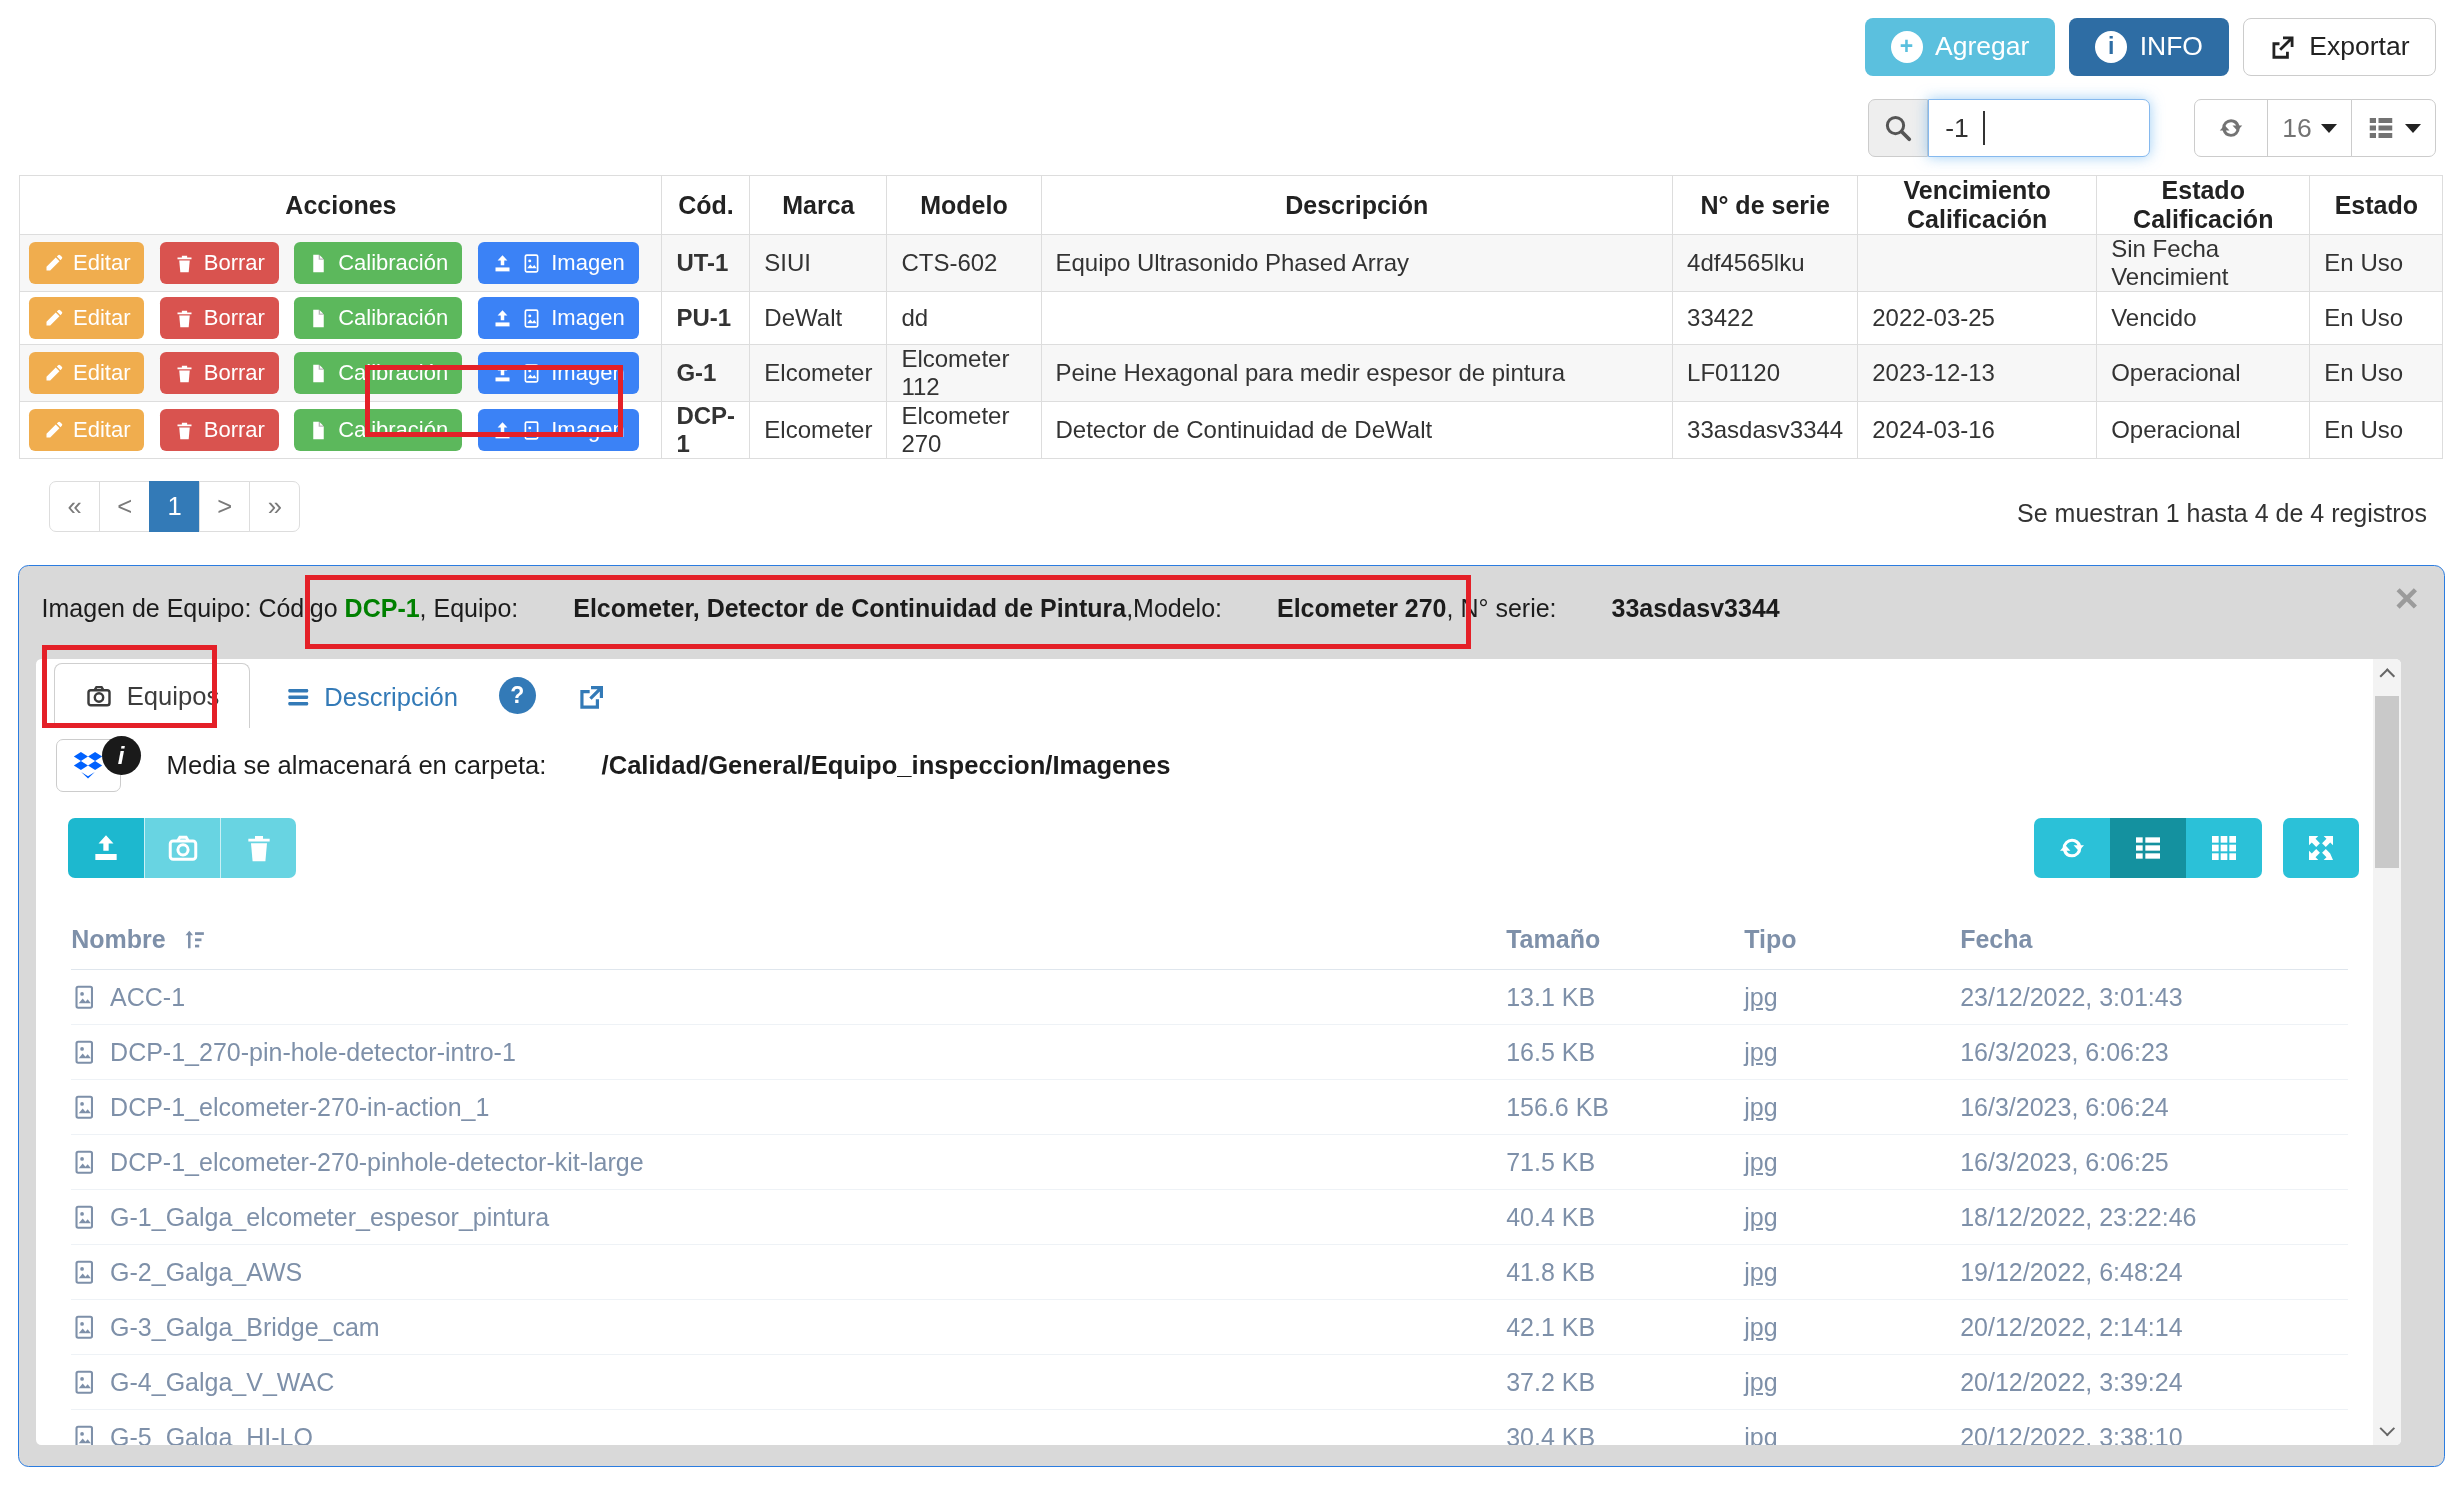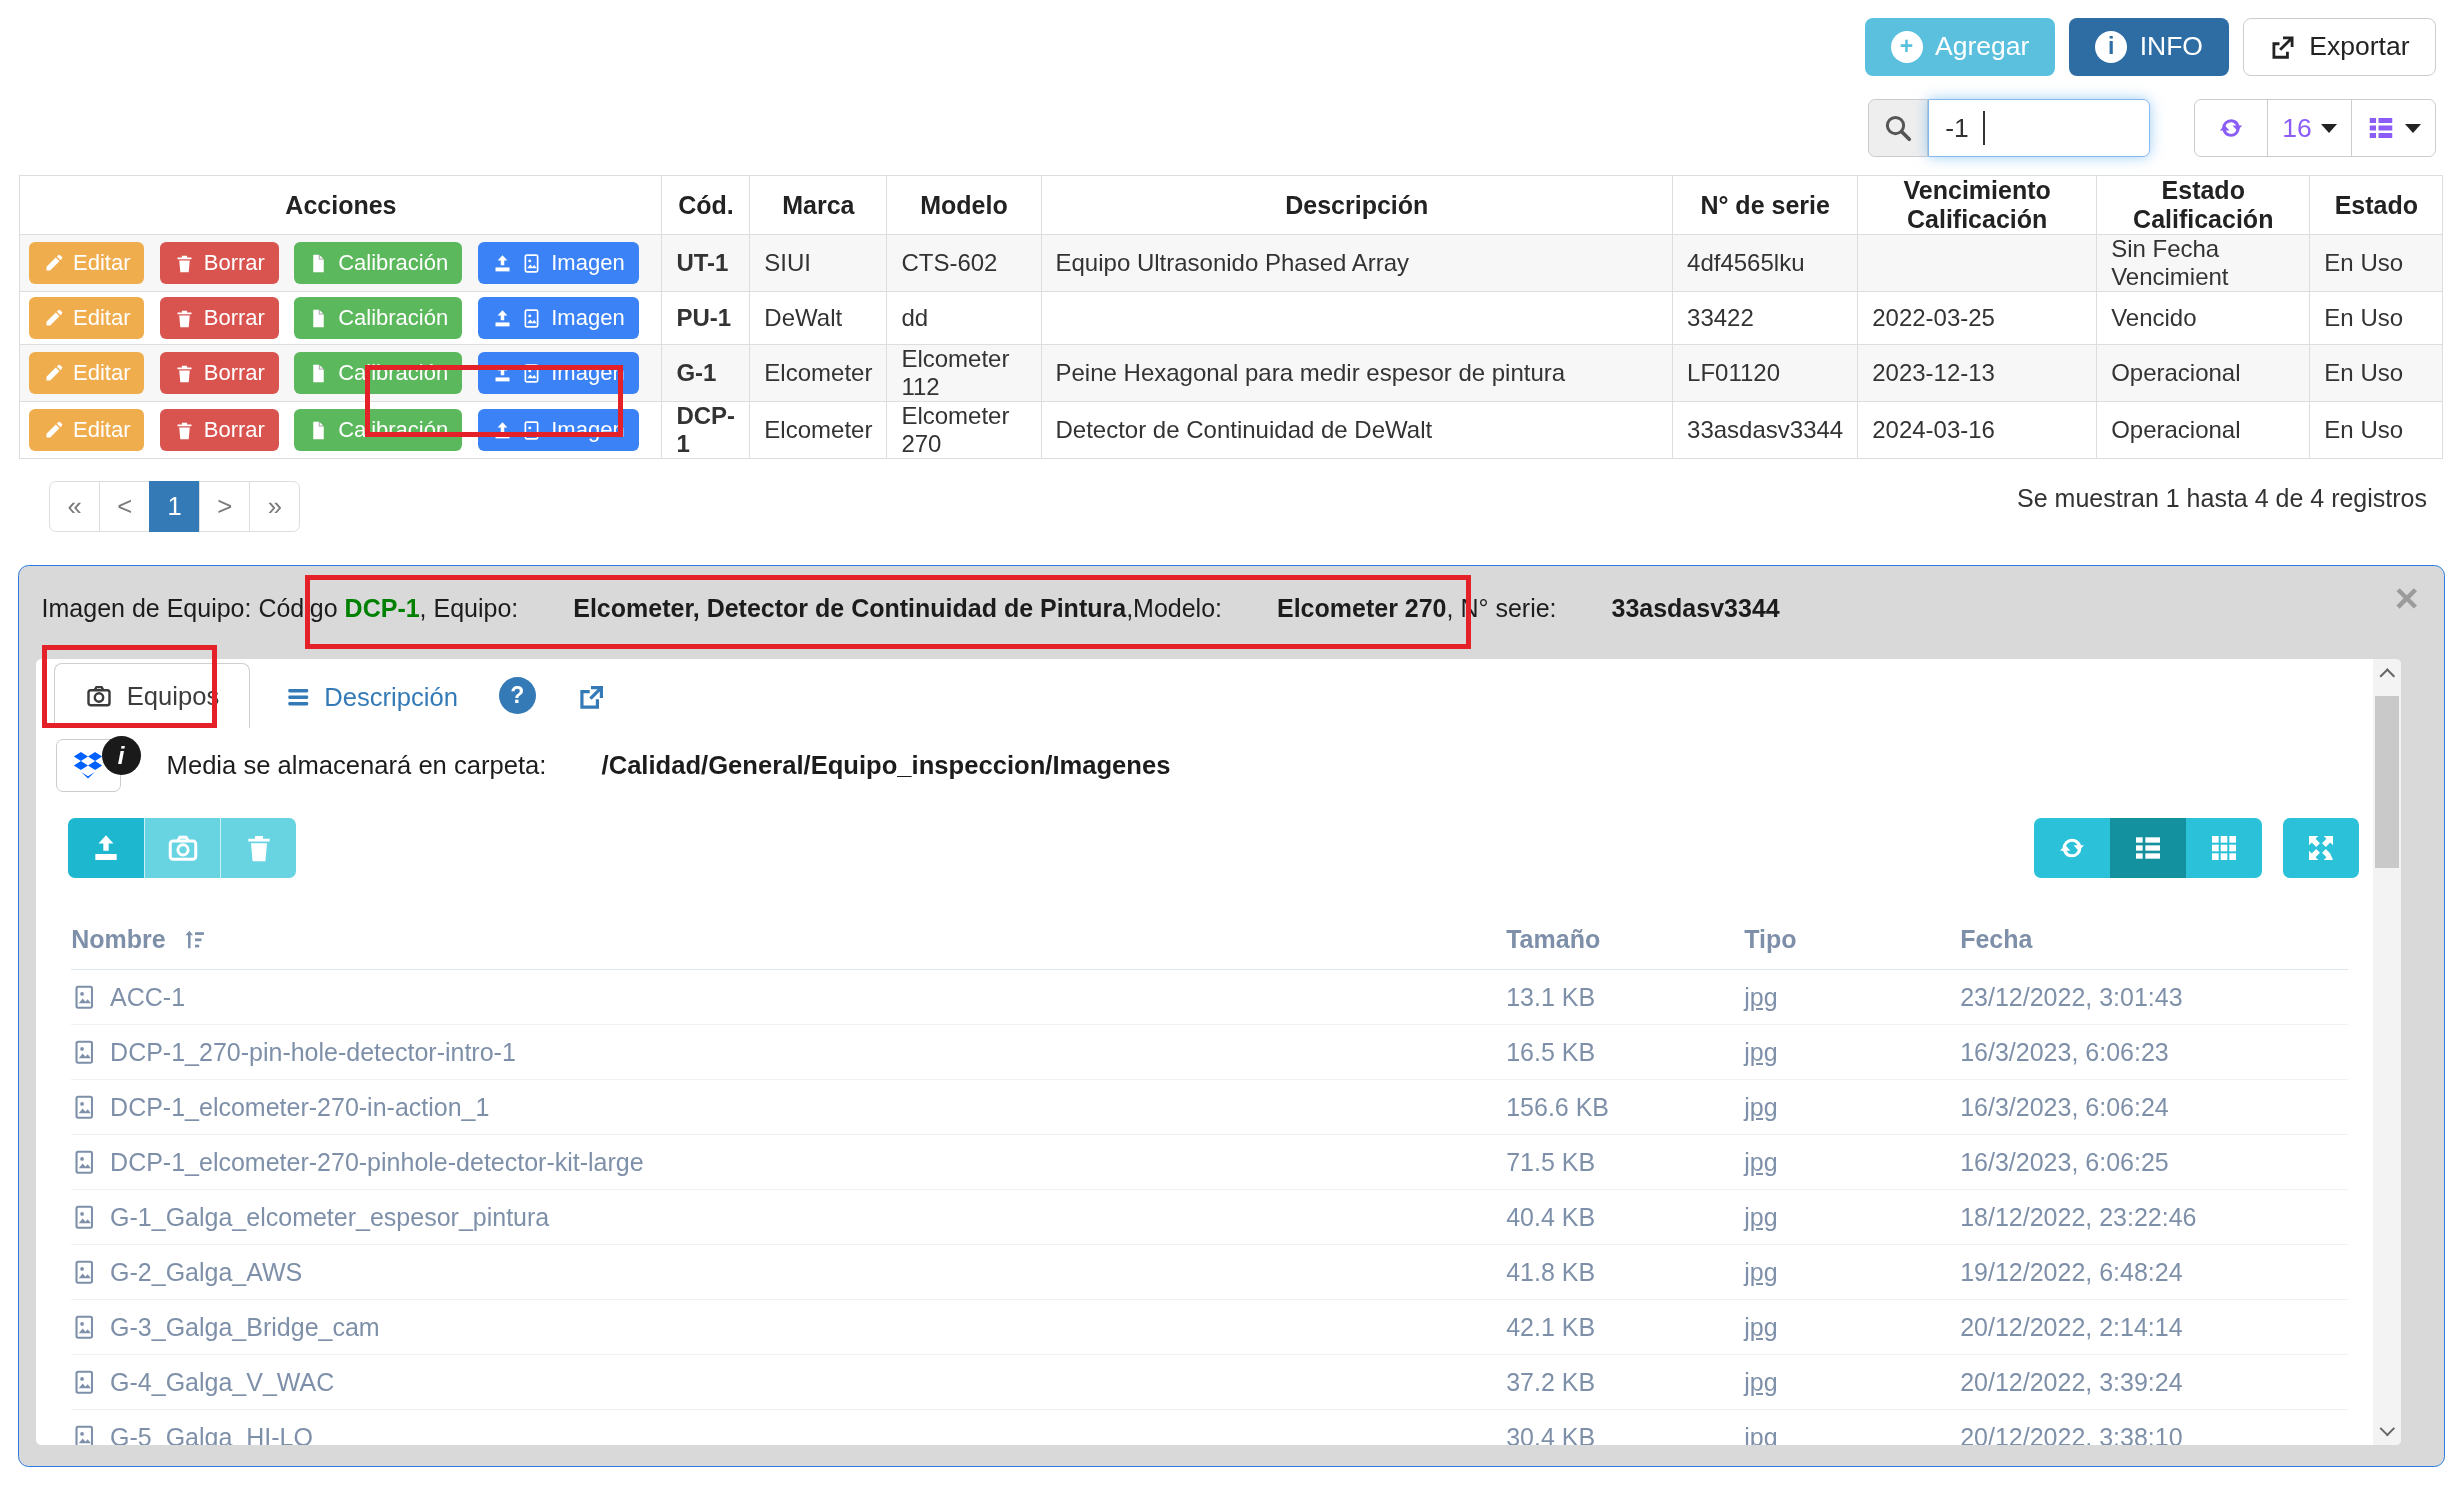--- a/index.html
+++ b/index.html
@@ -25,21 +25,21 @@
   .search-group { display:flex; }
   .search-addon { width:60px; height:58px; background:#eee; border:0.9px solid #ccc;
                   border-radius:7px 0 0 7px; display:flex; align-items:center; justify-content:center; color:#555; }
   .search-wrap { position:relative; }
   .search-input { width:222px; height:58px; border:1.8px solid #86b9ee; border-left:1.8px solid #86b9ee;
                   border-radius:0 7px 7px 0; font-size:26.5px; padding:0 0 0 16px; color:#333; outline:none;
                   box-shadow:0 0 14px rgba(82,168,236,.55); font-family:inherit; }
   .fake-caret { position:absolute; left:55px; top:12.4px; width:1.8px; height:34px; background:#333; }
   .mini-group { display:flex; }
   .mini-btn { min-width:74px; height:58px; background:#fff; border:0.9px solid #ccc; margin-left:-0.9px;
-              display:flex; align-items:center; justify-content:center; gap:8.8px; font-size:26.5px; color:#8b5cf6; padding:0 14px; }
+              display:flex; align-items:center; justify-content:center; gap:8.8px; font-size:26.5px; color:#737373; padding:0 14px; }
   .mini-btn:first-child { border-radius:7px 0 0 7px; margin-left:0; }
   .mini-btn:last-child  { border-radius:0 7px 7px 0; }
   .caret-down { width:0; height:0; border-left:8px solid transparent; border-right:8px solid transparent;
                 border-top:9.7px solid #222; display:inline-block; }
 
   
   .eq-table { position:absolute; left:19.4px; top:175px; width:2424px; border-collapse:collapse; }
   .eq-table th { height:48px; font-size:25px; font-weight:bold; border:0.9px solid #ddd; text-align:center; background:#fff; color:#222; }
   .eq-table td { height:53px; font-size:24px; border:0.9px solid #ddd; padding:0 14px; color:#333; }
   .eq-table tbody tr:nth-child(odd) { background:#f7f7f7; }
@@ -52,21 +52,21 @@
   .abtn-cal   { background:#5cb85c; }
   .abtn-img   { background:#3b82f6; }
 
   
   .pager { position:absolute; left:49px; top:481px; display:flex; }
   .pg-btn { min-width:51px; height:51px; border:0.9px solid #ddd; background:#fff; color:#7a7a7a;
             display:flex; align-items:center; justify-content:center; font-size:25.6px; margin-left:-0.9px; cursor:pointer; }
   .pg-btn:first-child { border-radius:7px 0 0 7px; margin-left:0; }
   .pg-btn:last-child  { border-radius:0 7px 7px 0; }
   .pg-active { background:#337ab7; border-color:#337ab7; color:#fff; }
-  .records-summary { position:absolute; right:35px; top:484px; font-size:25px; color:#333; }
+  .records-summary { position:absolute; right:35px; top:499px; font-size:25px; color:#333; }
 
   
   .modal { position:absolute; left:17.6px; top:565px; width:2427px; height:902px; background:#d9d9d9;
            border:1.8px solid #2b7ce0; border-radius:10.6px; }
   .modal-title { position:absolute; left:23px; top:28px; font-size:25px; color:#1c1c1c; white-space:nowrap; }
   .m-bold  { font-weight:bold;margin-left:48px; }
   .m-green { color:#008000; font-weight:bold; }
   .modal-close { position:absolute; right:25px; top:8.8px; font-size:41px; font-weight:bold; color:#9b9b9b; cursor:pointer; }
 
   .panel { position:absolute; left:17.6px; top:93px; width:2365px; height:786px; background:#fff;

